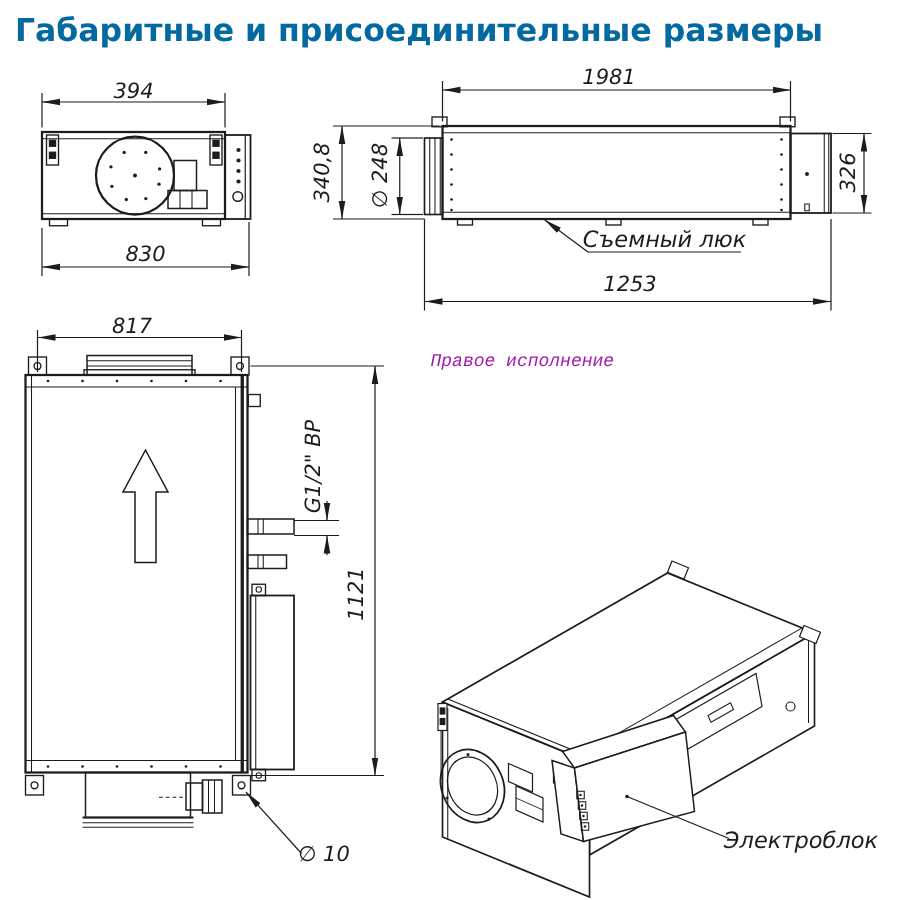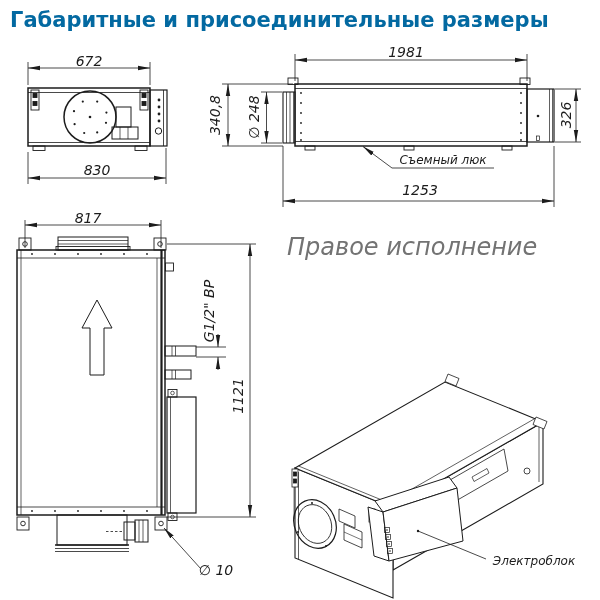--- a/index.html
+++ b/index.html
@@ -11,26 +11,26 @@
     position:absolute;left:10px;top:8px;
     font-size:21px;font-weight:bold;color:#0369a1;white-space:nowrap;
   }
   svg.canvas{position:absolute;left:0;top:0;}
   .dim{
     position:absolute;font-style:italic;font-size:14px;color:#1c1c1c;
     white-space:nowrap;transform:translate(-50%,-50%);line-height:1;
   }
   .dim.vert{transform:translate(-50%,-50%) rotate(-90deg);}
   .lbl{
-    position:absolute;font-style:italic;font-size:12px;color:#1c1c1c;
+    position:absolute;font-style:italic;font-size:15px;color:#1c1c1c;
     white-space:nowrap;transform:translate(-50%,-50%);line-height:1;
   }
   #iso-caption{
-    position:absolute;left:287px;top:235px;font-style:italic;font-size:24px;
-    color:#737373;white-space:nowrap;line-height:1;
+    position:absolute;left:287px;top:235px;font-style:italic;font-size:12px;
+    color:#a21caf;white-space:nowrap;line-height:1;font-family:Liberation Mono, monospace;
   }
 </style>
 </head>
 <body>
 
 <div id="page-title">Габаритные и присоединительные размеры</div>
 
 <svg class="canvas" width="600" height="600" viewBox="0 0 600 600">
   <defs>
     <marker id="arr" markerUnits="userSpaceOnUse" markerWidth="12" markerHeight="6" refX="12" refY="3" orient="auto-start-reverse">
@@ -316,21 +316,21 @@
       </g>
     </g>
 
     <g>
       <circle cx="418" cy="531" r="1.2" fill="#1c1c1c" stroke="none"></circle>
       <line x1="418" y1="531" x2="486" y2="559" stroke-width="0.8"></line>
     </g>
   </g>
 </svg>
 
-<span class="dim" style="left:89px;top:61px">672</span>
+<span class="dim" style="left:89px;top:61px">394</span>
 <span class="dim" style="left:97px;top:170px">830</span>
 
 <span class="dim" style="left:406px;top:52px">1981</span>
 <span class="dim" style="left:420px;top:190px">1253</span>
 <span class="dim vert" style="left:215px;top:115px">340,8</span>
 <span class="dim vert" style="left:254px;top:117px">∅ 248</span>
 <span class="dim vert" style="left:566px;top:115px">326</span>
 <span class="lbl" style="left:443px;top:160px">Съемный люк</span>
 
 <span class="dim" style="left:88px;top:218px">817</span>

